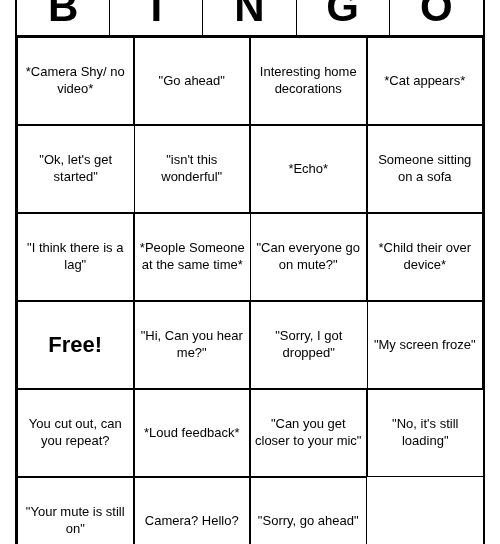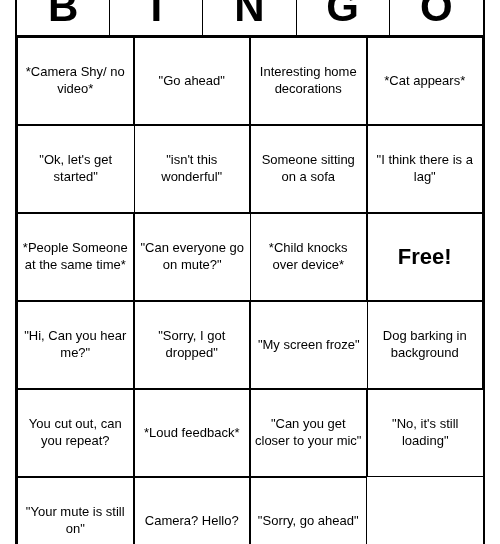--- a/index.html
+++ b/index.html
@@ -79,30 +79,30 @@
       <div class="bingo-letter">G</div>
       <div class="bingo-letter">O</div>
     </div>
   <div class="bingo-grid">
   <div class="bingo-cell">*Camera Shy/ no video*</div>
       <div class="bingo-cell">"Go ahead"</div>
       <div class="bingo-cell">Interesting home decorations</div>
       <div class="bingo-cell">*Cat appears*</div>
       <div class="bingo-cell">"Ok, let's get started"</div>
       <div class="bingo-cell">"isn't this wonderful"</div>
+      <div class="bingo-cell">*Echo*</div>
       <div class="bingo-cell">Someone sitting on a sofa</div>
       <div class="bingo-cell">"I think there is a lag"</div>
       <div class="bingo-cell">*People Someone at the same time*</div>
       <div class="bingo-cell">"Can everyone go on mute?"</div>
-      <div class="bingo-cell">*Child knocks over device*</div>
+      <div class="bingo-cell">*Child their over device*</div>
       <div class="bingo-cell free">Free!</div>
       <div class="bingo-cell">"Hi, Can you hear me?"</div>
       <div class="bingo-cell">"Sorry, I got dropped"</div>
       <div class="bingo-cell">"My screen froze"</div>
-      <div class="bingo-cell">Dog barking in background</div>
       <div class="bingo-cell">You cut out, can you repeat?</div>
       <div class="bingo-cell">*Loud feedback*</div>
       <div class="bingo-cell">"Can you get closer to your mic"</div>
       <div class="bingo-cell">"No, it's still loading"</div>
       <div class="bingo-cell">"Your mute is still on"</div>
       <div class="bingo-cell">Camera? Hello?</div>
       <div class="bingo-cell">"Sorry, go ahead"</div>
     </div>
 </div>
 

